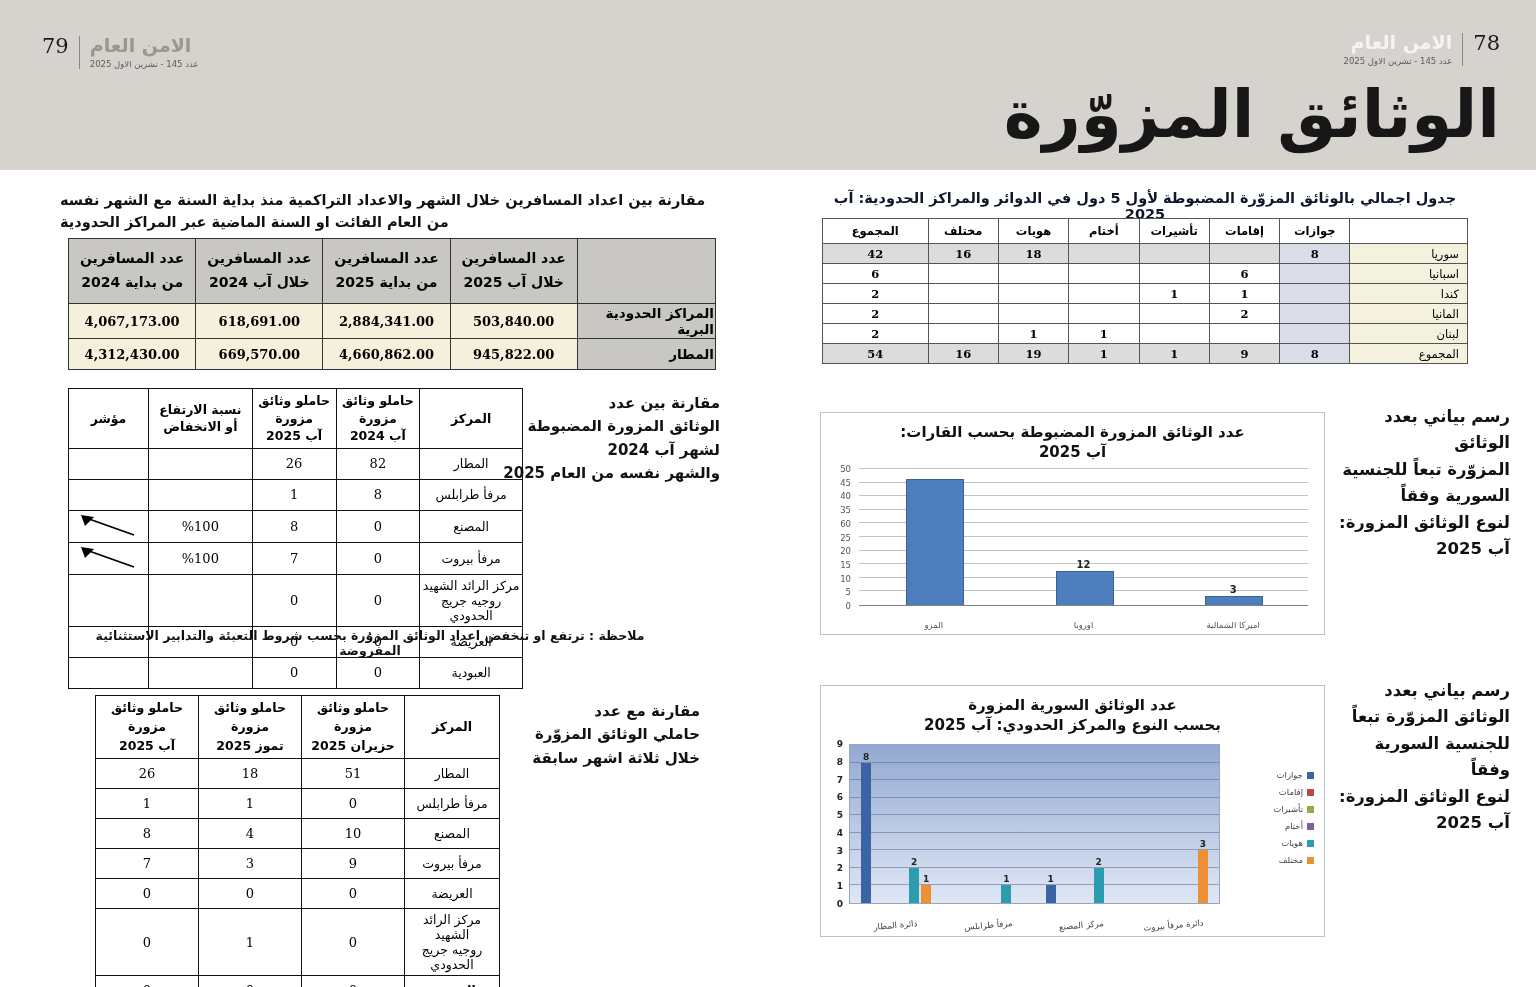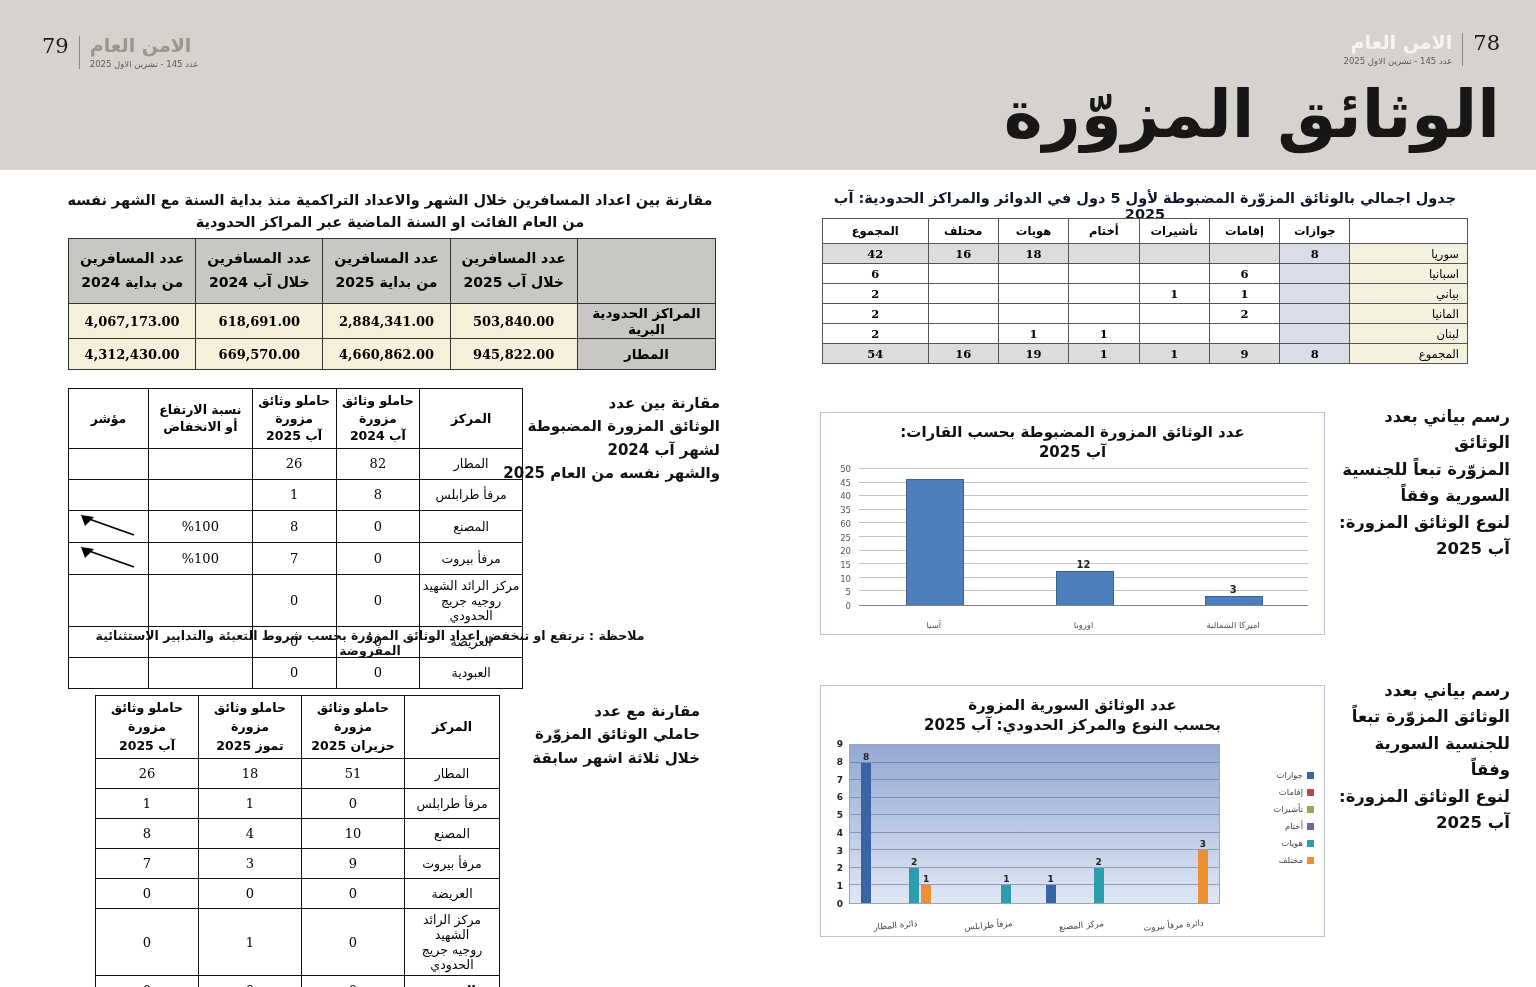--- a/index.html
+++ b/index.html
@@ -29,29 +29,29 @@
   .t-summary th,.t-summary td{border:1px solid #555;padding:2px 3px;}
   .t-summary th{font-weight:bold;height:20px;background:#fff;font-family:"DejaVu Sans",sans-serif;}
   .t-summary td{height:15px;font-weight:bold;}
   .t-summary tbody td:first-child{background:#f4f1de;font-family:"DejaVu Sans",sans-serif;text-align:right;padding-right:8px;font-weight:normal;}
   .t-summary tbody td:nth-child(2){background:#dadde7;}
   .t-summary tbody tr:first-child td:not(:first-child):not(:nth-child(2)),
   .t-summary tbody tr:last-child  td:not(:first-child):not(:nth-child(2)){background:#dcdcdc;}
   .t-summary col.c-name{width:117px;}.t-summary col.c-tot{width:105px;}
   .t-summary col.c-sm{width:70px;}
   
-  #travel-title{position:absolute;left:60px;top:190px;width:660px;text-align:center;
+  #travel-title{position:absolute;left:60px;top:190px;width:660px;text-align:left;
                 font-weight:bold;font-size:14.5px;line-height:1.5;color:#111;}
   .t-travel{position:absolute;left:68px;top:238px;width:648px;font-size:13px;
             font-family:"DejaVu Serif","DejaVu Sans",serif;}
   .t-travel th,.t-travel td{border:1px solid #333;}
   .t-travel th{background:#c9c7c3;font-weight:bold;height:62px;font-size:14px;
                font-family:"DejaVu Sans",sans-serif;line-height:1.7;}
   .t-travel td{background:#f4f0dc;height:28px;font-weight:bold;}
-  .t-travel td:first-child{background:#c9c7c3;font-family:"DejaVu Sans",sans-serif;font-size:13.5px;}
+  .t-travel td:first-child{background:#c9c7c3;font-family:"DejaVu Sans",sans-serif;font-size:13.5px;text-align:right;}
   .t-travel col.c-name{width:138px;} .t-travel col.c-v{width:127px;}
   
   #cmp-caption{position:absolute;left:420px;top:392px;width:300px;text-align:right;
                font-weight:bold;font-size:15px;line-height:1.55;color:#111;white-space:pre-line;}
   .t-monthly{position:absolute;left:68px;top:388px;width:455px;font-size:13px;
              font-family:"DejaVu Serif","DejaVu Sans",serif;}
   .t-monthly th,.t-monthly td{border:1.5px solid #111;padding:3px 2px;}
   .t-monthly th{font-weight:bold;font-size:12.5px;font-family:"DejaVu Sans",sans-serif;line-height:1.4;height:34px;}
   .t-monthly td{height:24px;}
   .t-monthly td:first-child{font-family:"DejaVu Sans",sans-serif;font-size:12.5px;}
@@ -175,21 +175,21 @@
           <td>اسبانيا</td>
           <td></td>
           <td>6</td>
           <td></td>
           <td></td>
           <td></td>
           <td></td>
           <td>6</td>
         </tr>
         <tr>
-          <td>بياني</td>
+          <td>كندا</td>
           <td></td>
           <td>1</td>
           <td>1</td>
           <td></td>
           <td></td>
           <td></td>
           <td>2</td>
         </tr>
         <tr>
           <td>المانيا</td>
@@ -253,21 +253,21 @@
           <div class="gl" style="bottom: 90%;"></div>
           <div class="gl" style="bottom: 100%;"></div>
           <div class="bar" style="left: calc(16.6667% - 28px); height: 92%; background: rgb(77, 126, 189);"></div>
           <div class="bar" style="left: calc(50% - 28px); height: 24%; background: rgb(77, 126, 189);"></div>
           <div class="dl" style="left: calc(50% - 20px); bottom: calc(24% + 2px);">12</div>
           <div class="bar" style="left: calc(83.3333% - 28px); height: 6%; background: rgb(77, 126, 189);"></div>
           <div class="dl" style="left: calc(83.3333% - 20px); bottom: calc(6% + 2px);">3</div>
         </div>
     </div>
     <div class="xlabs">
-        <div class="xl">آسيا</div>
+        <div class="xl">المزو</div>
         <div class="xl">اوروبا</div>
         <div class="xl">اميركا الشمالية</div>
       </div>
   </div>
   <div class="chart-caption" id="cap1">رسم بياني بعدد الوثائق
 المزوّرة تبعاً للجنسية
 السورية وفقاً
 لنوع الوثائق المزورة:
 آب 2025</div>
 

